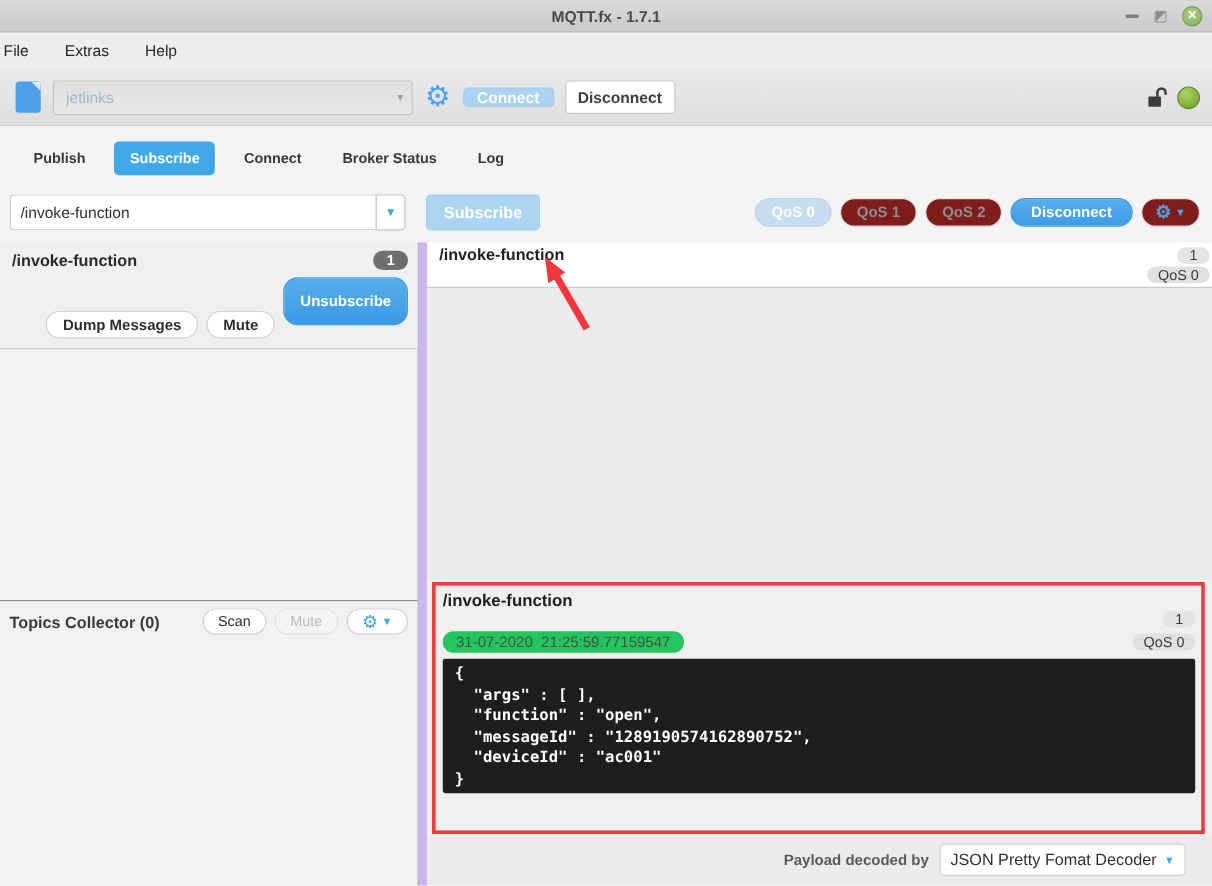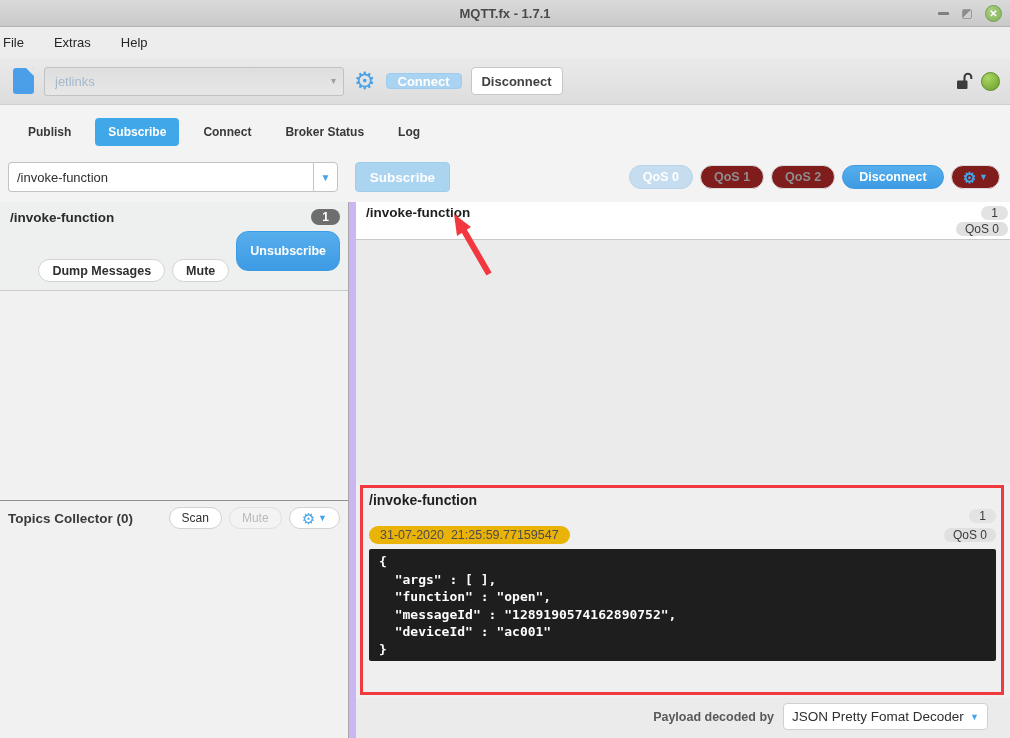--- a/index.html
+++ b/index.html
@@ -93,21 +93,21 @@
   .mr-line2 { display:flex; justify-content:flex-end; margin-top:2px; }
   .qos-badge { background:#e0e0e0; color:#3a3a3a; font-size:12px; border-radius:10px; padding:0 9px; }
   .arrow-svg { position:absolute; left:0; top:0; pointer-events:none; }
 
   
   .detail { height:215px; background:#efefef; position:relative; padding:9px 14px 0 13px; }
   .red-frame { position:absolute; left:4px; top:2px; right:6px; bottom:3px; border:3px solid #f03a40; pointer-events:none; z-index:6; }
   .d-topic { font-weight:bold; font-size:14px; color:#1f1f1f; }
   .d-badge-row { display:flex; justify-content:flex-end; margin-top:1px; }
   .d-ts-row { display:flex; justify-content:space-between; align-items:center; margin-top:3px; }
-  .ts-pill { background:#eab308; border-radius:11px; padding:2px 11px; font-size:12.5px; color:#4c4c4c; white-space:pre; }
+  .ts-pill { background:#22c55e; border-radius:11px; padding:2px 11px; font-size:12.5px; color:#4c4c4c; white-space:pre; }
   .d-payload { margin-top:5px; background:#1e1e1e; color:#fdfdfd; border-radius:2px; padding:4px 10px;
     font-family:"DejaVu Sans Mono", monospace; font-weight:bold; font-size:13px; line-height:17.5px; white-space:pre; height:112px; }
 
   
   .decoder-row { height:37px; display:flex; align-items:center; justify-content:flex-end; gap:9px; padding-right:22px; }
   .decoder-label { font-weight:bold; font-size:12.5px; color:#595959; }
   .decoder-select { width:205px; height:27px; background:#fff; border:1px solid #d0d0d0; border-radius:4px;
     display:flex; align-items:center; padding:0 8px; font-size:13.5px; color:#2f2f2f; justify-content:space-between; }
   .decoder-select .caret-sm { color:#45a5e8; }
 

